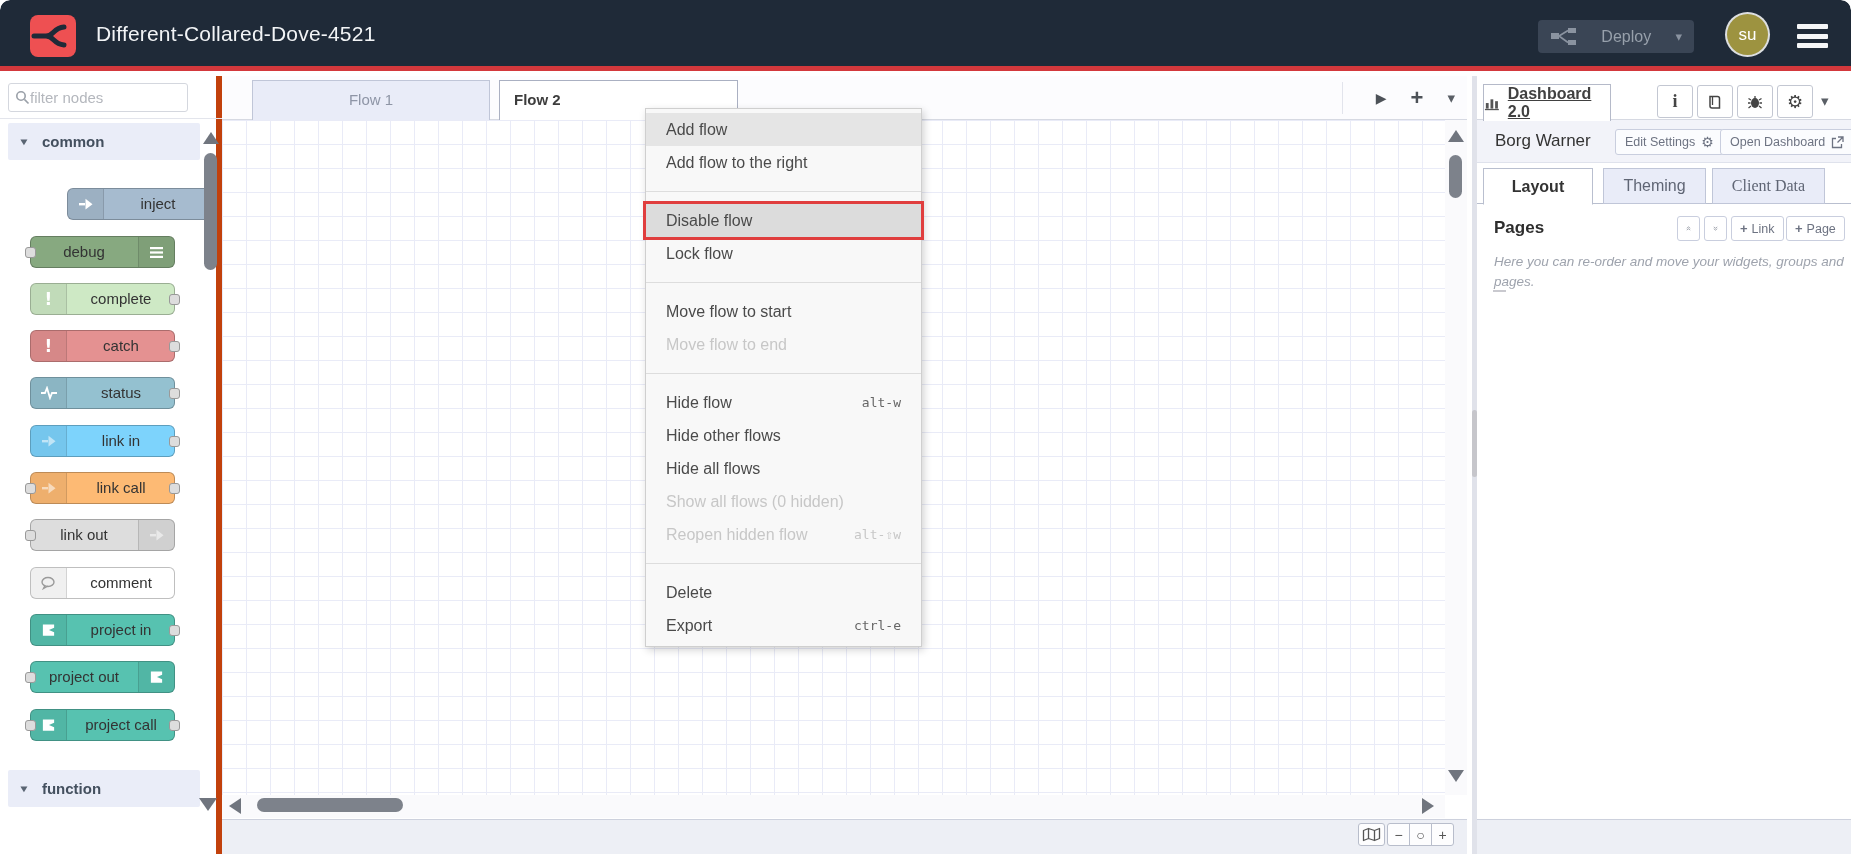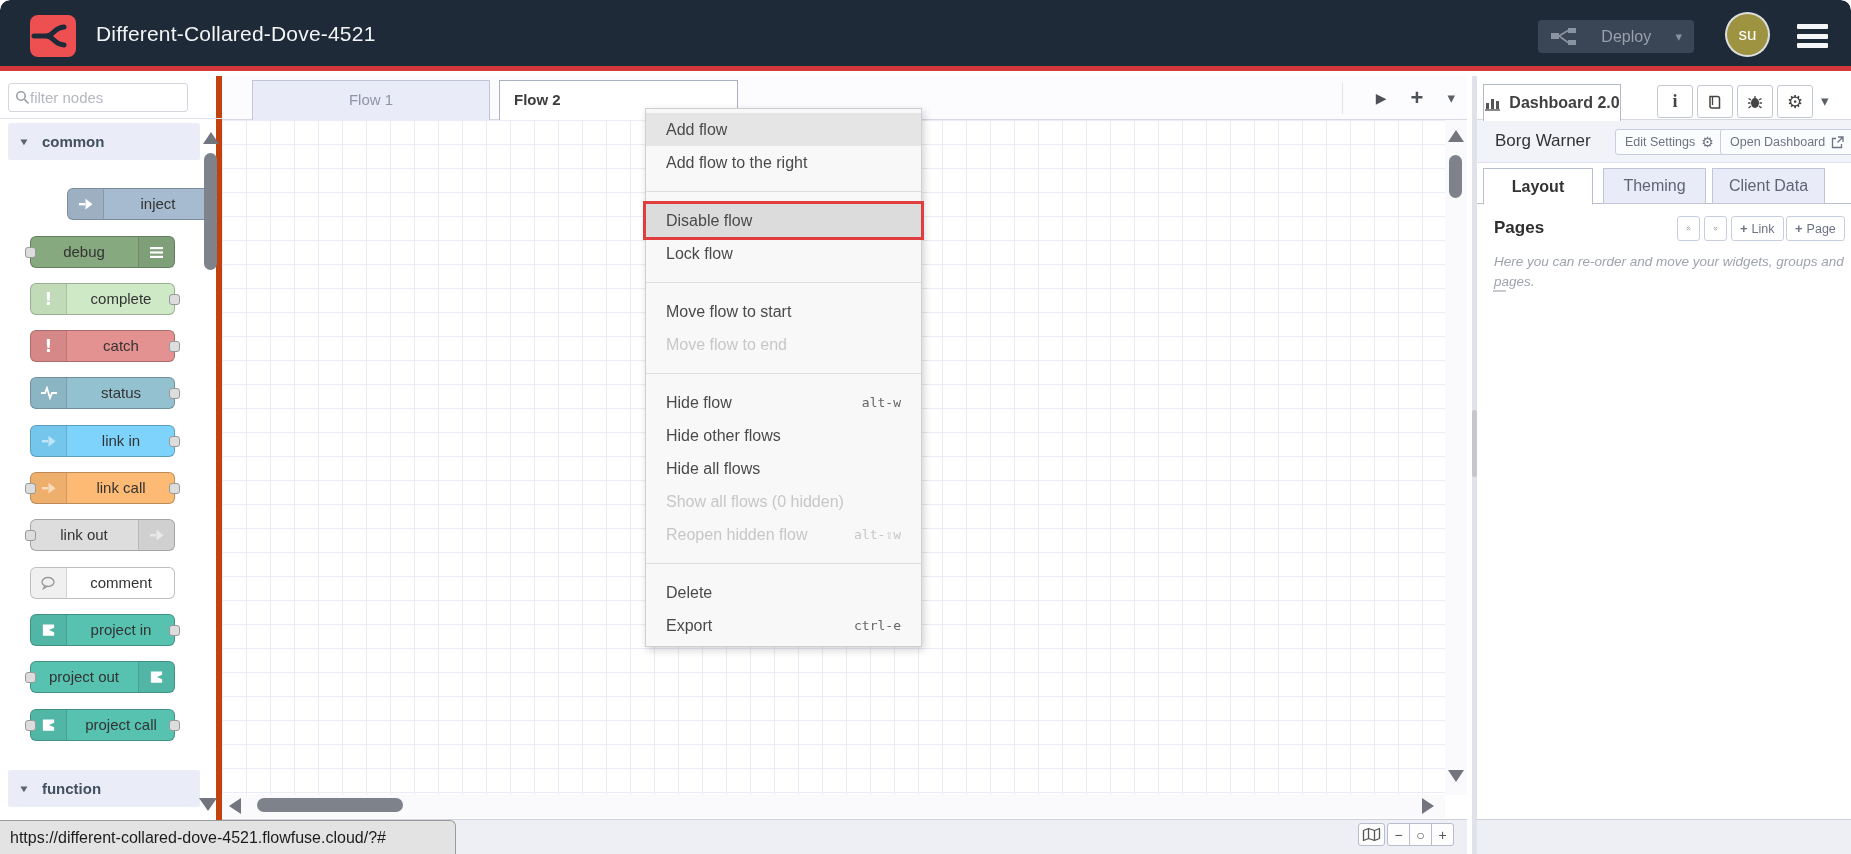--- a/index.html
+++ b/index.html
@@ -97,39 +97,39 @@
   .cm-item.hovered { background:#e5e5e5; }
   .cm-item.highlighted { background:#dcdcdc; outline:3px solid #e03e3e; }
   .cm-item.disabled { color:#c7c7c7; cursor:default; }
   .cm-item.disabled .sc { color:#c7c7c7; }
   .cm-sep { border-top:1px solid #ddd; margin:12px 0; }
 
   
   #sidebar { position:absolute; left:1472px; top:76px; width:379px; height:778px; background:#fff; border-left:5px solid #e0e2ea; }
   #sidebar-inner { position:relative; width:100%; height:100%; }
   .sb-tabrow { position:absolute; left:0; top:0; width:374px; height:44px; background:#fff; border-bottom:1px solid #d6d9e2; }
-  .sb-tab { position:absolute; left:6px; top:8px; width:138px; height:37px; background:#fff; border:1px solid #b5bac9; border-bottom:none;
-     display:flex; align-items:center; justify-content:center; gap:8px; font-size:16px; font-weight:bold; color:#414141; z-index:2; cursor:pointer;}
+  .sb-tab { position:absolute; left:6px; top:8px; width:128px; height:37px; background:#fff; border:1px solid #b5bac9; border-bottom:none;
+     display:flex; align-items:center; justify-content:center; gap:8px; font-size:16px; font-weight:bold; color:#414141; z-index:2; cursor:pointer;text-decoration:underline;}
   .sb-iconbtn { position:absolute; top:9px; width:36px; height:33px; background:#fff; border:1px solid #c3c7d2; border-radius:3px;
      display:flex; align-items:center; justify-content:center; font-size:17px; color:#444; cursor:pointer; }
   .sb-caret { position:absolute; top:16px; left:344px; color:#5a5f66; font-size:15px; cursor:pointer; }
   .sb-instance { position:absolute; left:0; top:44px; width:374px; height:43px; background:#f2f3f9; border-bottom:1px solid #dfe2ec; }
   .sb-instance .iname { position:absolute; left:18px; top:11px; font-size:17px; color:#333; }
   .mini-btn { position:absolute; top:9px; height:26px; background:#fbfcfe; border:1px solid #c9cede; border-radius:3px;
      font-size:12.5px; color:#6d7382; display:flex; align-items:center; gap:6px; padding:0 9px; cursor:pointer; white-space:nowrap;}
   #btn-edit-settings { left:138px; }
   #btn-open-dashboard { left:243px; }
   .sb-subtabs { position:absolute; left:0; top:92px; width:374px; height:36px; border-bottom:1px solid #b9bfcf; }
   .sub-tab { position:absolute; top:0; height:36px; border:1px solid #b9bfcf; font-size:16px;
      display:flex; align-items:center; justify-content:center; cursor:pointer; }
   .sub-tab.active { background:#fff; font-weight:bold; color:#333; border-bottom:1px solid #fff; height:37px; z-index:2;}
   .sub-tab.inactive { background:#e9ecf8; color:#5f6574; border-color:#c0c6d8; }
   #subtab-layout { left:6px; width:110px; }
   #subtab-theming { left:126px; width:103px; }
-  #subtab-clientdata { left:235px; width:113px; }
+  #subtab-clientdata { left:235px; width:113px;font-family:Liberation Serif, serif; }
   .sb-pages-row { position:absolute; left:0; top:136px; width:374px; height:36px; }
   .sb-pages-row .ptitle { position:absolute; left:17px; top:6px; font-size:17px; font-weight:bold; color:#2e2e2e; }
   .pg-btn { position:absolute; top:4px; height:25px; background:#fff; border:1px solid #c9cede; border-radius:3px;
      display:flex; align-items:center; justify-content:center; gap:4px; font-size:12.5px; color:#6d7382; cursor:pointer; padding:0 8px;}
   #btn-collapse { left:200px; width:23px; } #btn-expand { left:227px; width:23px; }
   #btn-add-link { left:254px; } #btn-add-page { left:309px; }
   .pg-btn .plus { font-weight:bold; font-size:13px; }
   .sb-help { position:absolute; left:17px; top:176px; width:352px; font-size:13.5px; font-style:italic; color:#9ea3ad; line-height:1.45; }
   .sb-dash { position:absolute; left:16px; top:214px; width:13px; border-top:2px solid #c9c9cf; }
   .sb-scroll-thumb { position:absolute; left:-5px; top:334px; width:5px; height:67px; background:#c6c6cb; border-radius:3px; }
@@ -487,15 +487,14 @@
       </div>
     </div>
 
     <div class="sb-help">Here you can re-order and move your widgets, groups and pages.</div>
     <div class="sb-dash"></div>
     <div class="sb-scroll-thumb"></div>
     <div id="sidebar-footer"></div>
    </div>
   </div>
 
-  <div id="status-url">https://different-collared-dove-4521.flowfuse.cloud/?#</div>
 
 </div>
 
 </body></html>

